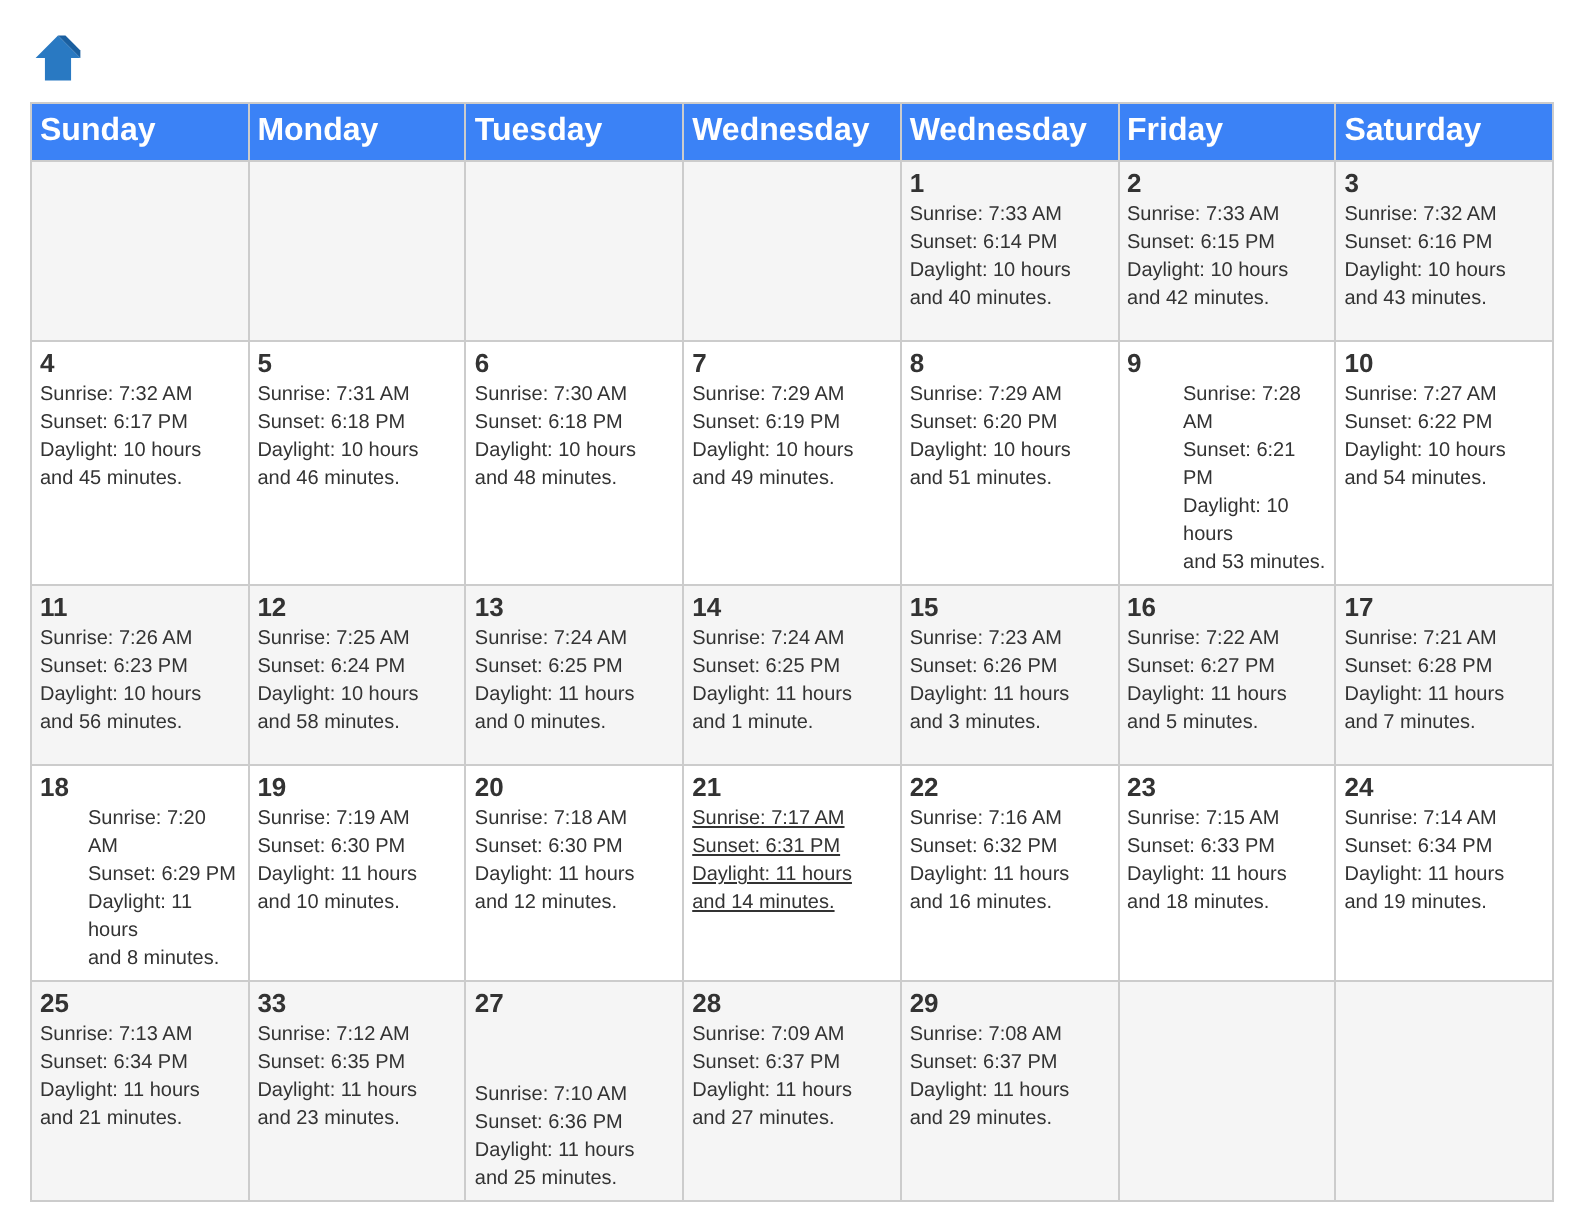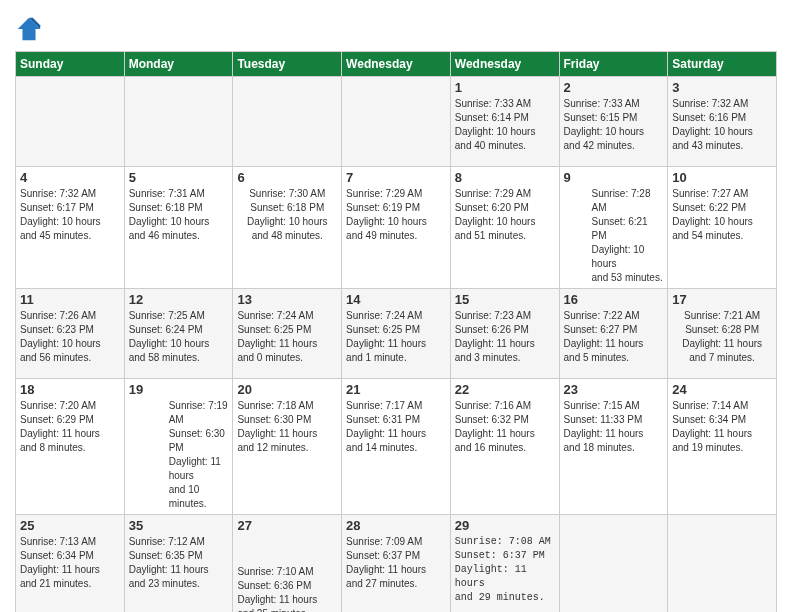--- a/index.html
+++ b/index.html
@@ -45,23 +45,23 @@
     .location {
       font-size: 16px;
       color: #555;
     }
     table {
       width: 100%;
       border-collapse: collapse;
       table-layout: fixed;
     }
     thead tr th {
-      background-color: #15803d;
+      background-color: #3b82f6;
       color: #fff;
-      font-size: 12px;
+      font-size: 16px;
       font-weight: bold;
       padding: 5px 4px;
       text-align: left;
       border: 1px solid #ccc;
     }
     tbody tr td {
       border: 1px solid #ccc;
       vertical-align: top;
       padding: 3px 4px;
       font-size: 10.5px;
@@ -156,21 +156,21 @@
         </td>
         <td>
           <span class="day-num">5</span>
           <div class="day-info" style="white-space: pre-line;">Sunrise: 7:31 AM
 Sunset: 6:18 PM
 Daylight: 10 hours
 and 46 minutes.</div>
         </td>
         <td>
           <span class="day-num">6</span>
-          <div class="day-info" style="white-space: pre-line; text-align: center;">Sunrise: 7:30 AM
+          <div class="day-info" style="white-space: pre-line;">Sunrise: 7:30 AM
 Sunset: 6:18 PM
 Daylight: 10 hours
 and 48 minutes.</div>
         </td>
         <td>
           <span class="day-num">7</span>
           <div class="day-info" style="white-space: pre-line;">Sunrise: 7:29 AM
 Sunset: 6:19 PM
 Daylight: 10 hours
 and 49 minutes.</div>
@@ -235,87 +235,87 @@
         </td>
         <td>
           <span class="day-num">16</span>
           <div class="day-info" style="white-space: pre-line;">Sunrise: 7:22 AM
 Sunset: 6:27 PM
 Daylight: 11 hours
 and 5 minutes.</div>
         </td>
         <td>
           <span class="day-num">17</span>
-          <div class="day-info" style="white-space: pre-line; text-align: center;">Sunrise: 7:21 AM
+          <div class="day-info" style="white-space: pre-line;">Sunrise: 7:21 AM
 Sunset: 6:28 PM
 Daylight: 11 hours
 and 7 minutes.</div>
         </td>
       </tr>
       <tr>
         <td>
           <span class="day-num">18</span>
-          <div class="day-info" style="white-space: pre-line;">Sunrise: 7:20 AM
+          <div class="day-info" style="white-space: pre-line; margin-left: 24px;">Sunrise: 7:20 AM
 Sunset: 6:29 PM
 Daylight: 11 hours
 and 8 minutes.</div>
         </td>
         <td>
           <span class="day-num">19</span>
-          <div class="day-info" style="white-space: pre-line; margin-left: 40px;">Sunrise: 7:19 AM
+          <div class="day-info" style="white-space: pre-line;">Sunrise: 7:19 AM
 Sunset: 6:30 PM
 Daylight: 11 hours
 and 10 minutes.</div>
         </td>
         <td>
           <span class="day-num">20</span>
           <div class="day-info" style="white-space: pre-line;">Sunrise: 7:18 AM
 Sunset: 6:30 PM
 Daylight: 11 hours
 and 12 minutes.</div>
         </td>
         <td>
           <span class="day-num">21</span>
-          <div class="day-info" style="white-space: pre-line;">Sunrise: 7:17 AM
+          <div class="day-info" style="white-space: pre-line; text-decoration: underline;">Sunrise: 7:17 AM
 Sunset: 6:31 PM
 Daylight: 11 hours
 and 14 minutes.</div>
         </td>
         <td>
           <span class="day-num">22</span>
           <div class="day-info" style="white-space: pre-line;">Sunrise: 7:16 AM
 Sunset: 6:32 PM
 Daylight: 11 hours
 and 16 minutes.</div>
         </td>
         <td>
           <span class="day-num">23</span>
           <div class="day-info" style="white-space: pre-line;">Sunrise: 7:15 AM
-Sunset: 11:33 PM
+Sunset: 6:33 PM
 Daylight: 11 hours
 and 18 minutes.</div>
         </td>
         <td>
           <span class="day-num">24</span>
           <div class="day-info" style="white-space: pre-line;">Sunrise: 7:14 AM
 Sunset: 6:34 PM
 Daylight: 11 hours
 and 19 minutes.</div>
         </td>
       </tr>
       <tr>
         <td>
           <span class="day-num">25</span>
           <div class="day-info" style="white-space: pre-line;">Sunrise: 7:13 AM
 Sunset: 6:34 PM
 Daylight: 11 hours
 and 21 minutes.</div>
         </td>
         <td>
-          <span class="day-num">35</span>
+          <span class="day-num">33</span>
           <div class="day-info" style="white-space: pre-line;">Sunrise: 7:12 AM
 Sunset: 6:35 PM
 Daylight: 11 hours
 and 23 minutes.</div>
         </td>
         <td>
           <span class="day-num">27</span>
           <div class="day-info" style="white-space: pre-line; margin-top: 32px;">Sunrise: 7:10 AM
 Sunset: 6:36 PM
 Daylight: 11 hours
@@ -323,21 +323,21 @@
         </td>
         <td>
           <span class="day-num">28</span>
           <div class="day-info" style="white-space: pre-line;">Sunrise: 7:09 AM
 Sunset: 6:37 PM
 Daylight: 11 hours
 and 27 minutes.</div>
         </td>
         <td>
           <span class="day-num">29</span>
-          <div class="day-info" style="white-space: pre-line; font-family: Liberation Mono, monospace;">Sunrise: 7:08 AM
+          <div class="day-info" style="white-space: pre-line;">Sunrise: 7:08 AM
 Sunset: 6:37 PM
 Daylight: 11 hours
 and 29 minutes.</div>
         </td>
         <td></td>
         <td></td>
       </tr>
     </tbody>
 </table>
 

